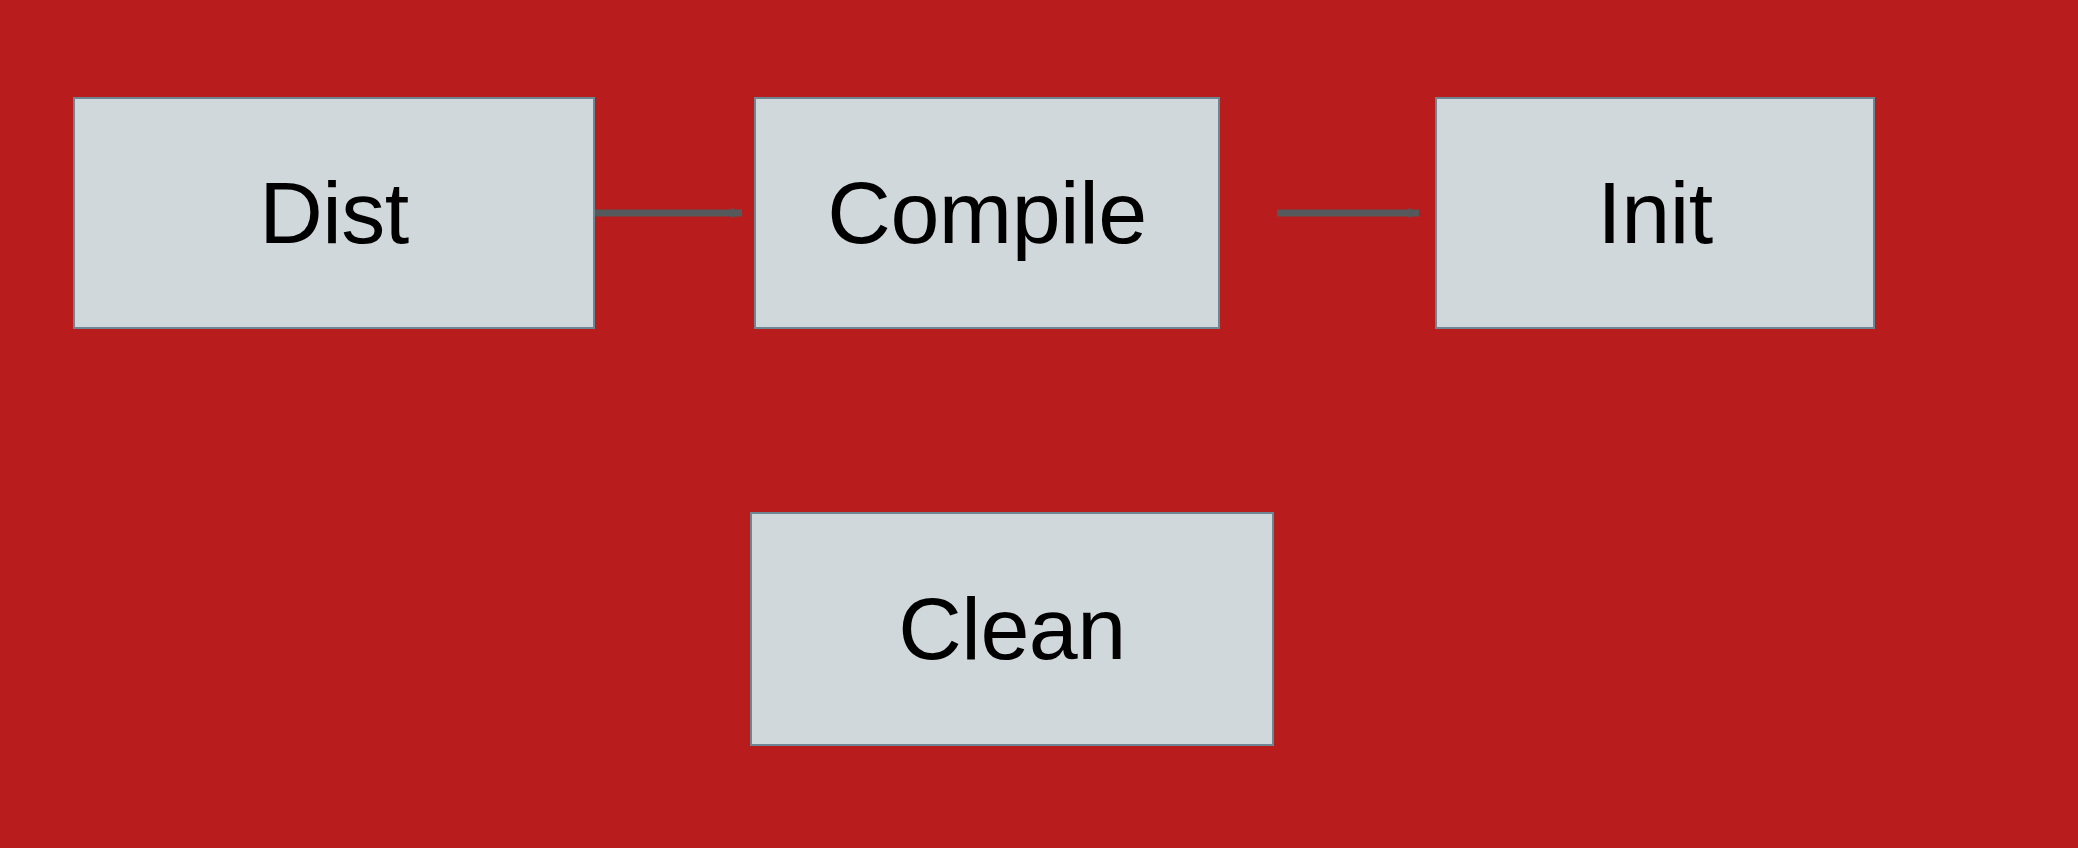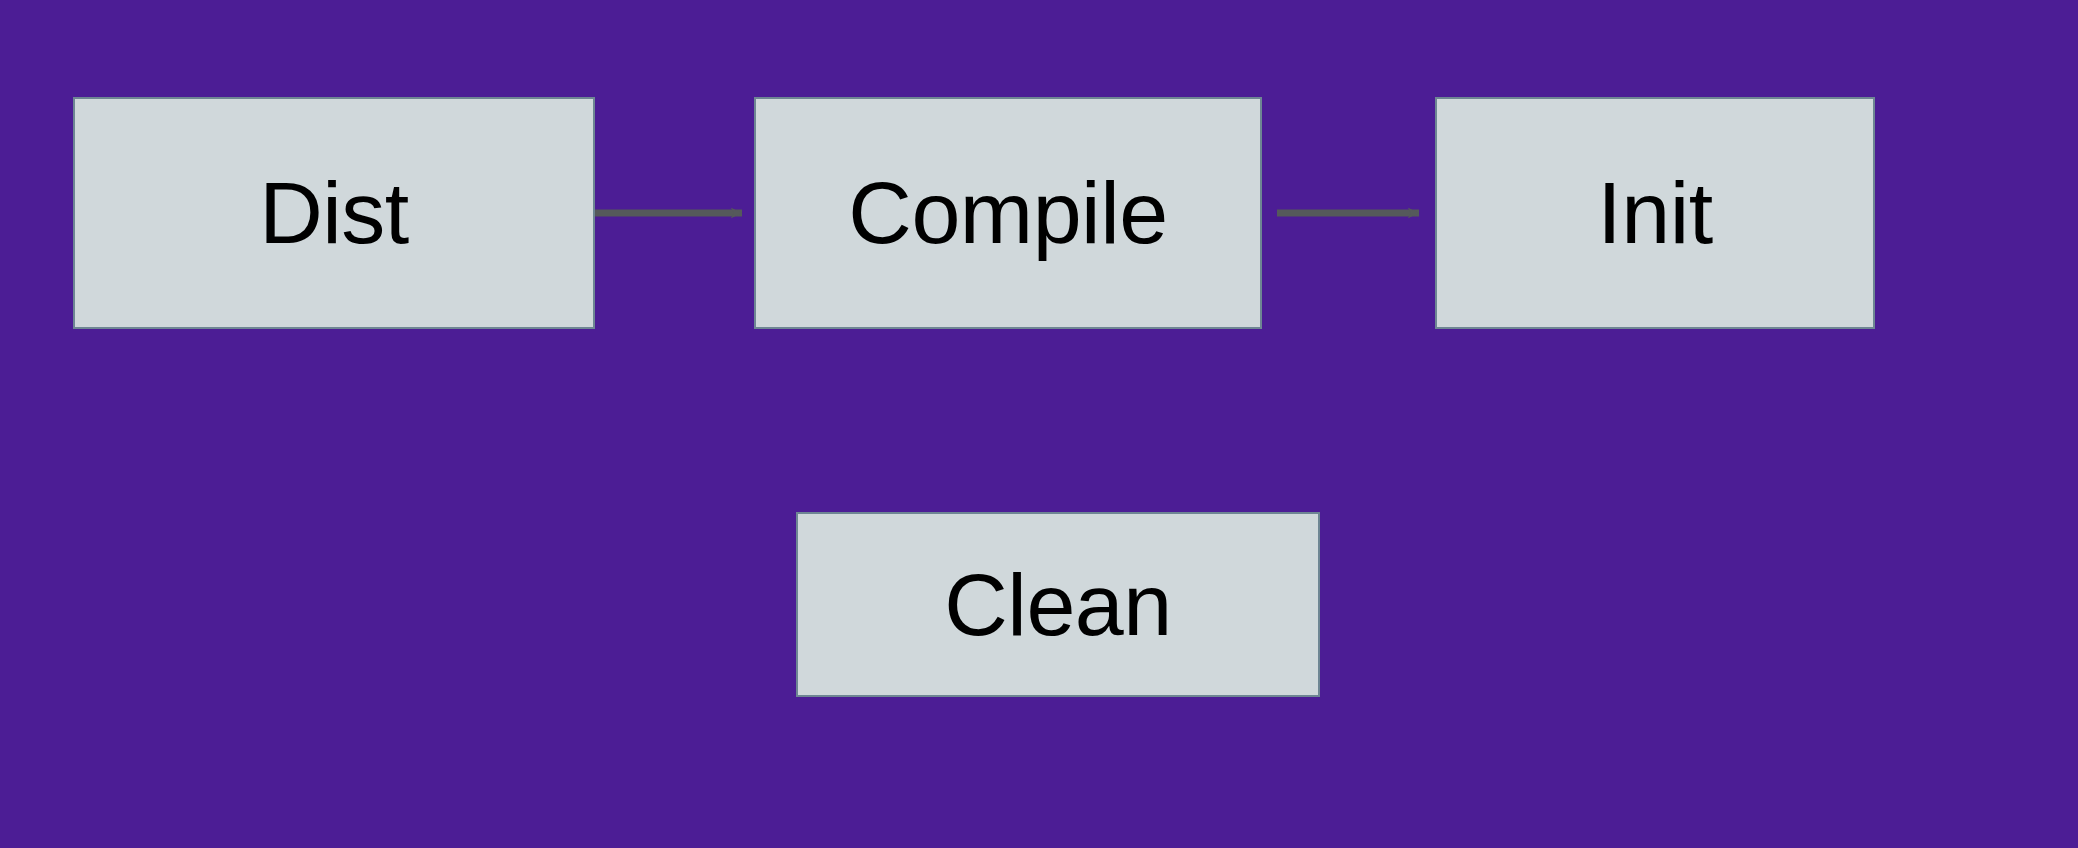--- a/index.html
+++ b/index.html
@@ -8,21 +8,21 @@
     padding: 0;
     background: #ffffff;
   }
   body {
     font-family: "Liberation Sans", sans-serif;
   }
   #canvas {
     position: relative;
     width: 2078px;
     height: 848px;
-    background: #4c1d95;
+    background: #b91c1c;
     overflow: hidden;
   }
   .node {
     position: absolute;
     box-sizing: border-box;
     background: #d0d8db;
     border: 2px solid #6e8693;
     display: flex;
     align-items: center;
     justify-content: center;
@@ -39,23 +39,23 @@
   .edge-layer {
     position: absolute;
     left: 0;
     top: 0;
     width: 2078px;
     height: 848px;
     pointer-events: none;
   }
   
   #node-dist    { left: 73px;   top: 97px;  width: 522px; height: 232px; }
-  #node-compile { left: 754px;  top: 97px;  width: 508px; height: 232px; }
+  #node-compile { left: 754px;  top: 97px;  width: 466px; height: 232px; }
   #node-init    { left: 1435px; top: 97px;  width: 440px; height: 232px; }
-  #node-clean   { left: 796px;  top: 512px; width: 524px; height: 185px; }
+  #node-clean   { left: 750px;  top: 512px; width: 524px; height: 234px; }
 </style>
 </head>
 <body>
 
 <div id="canvas">
 
   <svg class="edge-layer" viewBox="0 0 2078 848" width="2078" height="848" xmlns="http://www.w3.org/2000/svg">
     <defs>
       <marker id="classic-arrow" markerWidth="12" markerHeight="12" refX="11.2" refY="6" orient="auto" markerUnits="userSpaceOnUse">
         <path d="M 0 0.7 L 11.5 6 L 0 11.3 L 3.2 6 Z" fill="#55595b"></path>

